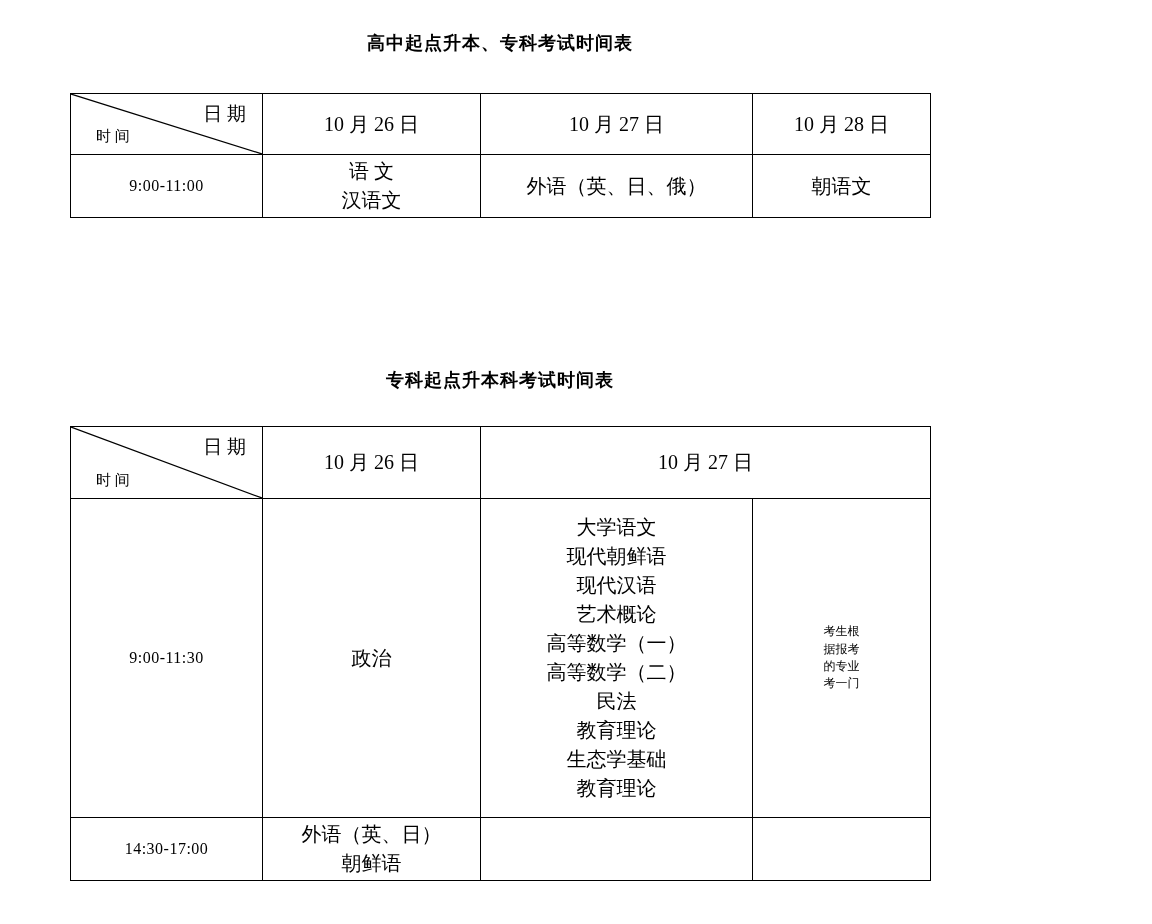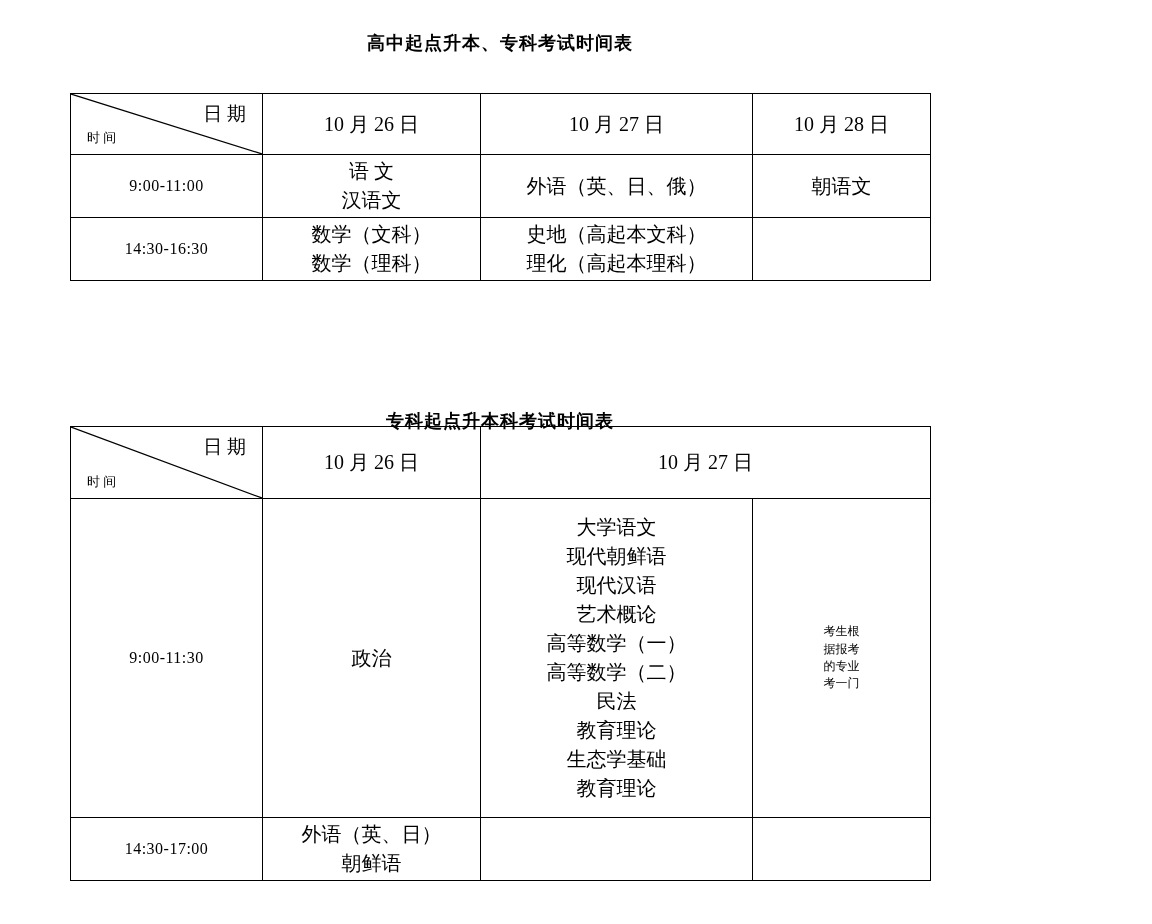--- a/index.html
+++ b/index.html
@@ -24,21 +24,21 @@
 
   
   .doc-title {
     text-align: center;
     font-weight: bold;
     font-size: 18px;
     letter-spacing: 1px;
     font-family: "Liberation Sans", "DejaVu Sans", sans-serif;
   }
   #title-1 { position: absolute; left: 0; top: 31px; width: 1000px; }
-  #title-2 { position: absolute; left: 0; top: 368px; width: 1000px; margin-top: 41px; }
+  #title-2 { position: absolute; left: 0; top: 368px; width: 1000px; }
 
   
   table.sched {
     border-collapse: collapse;
     table-layout: fixed;
     position: absolute;
     font-size: 20px;
   }
   table.sched td {
     border: 1px solid #000000;
@@ -61,23 +61,23 @@
   .corner .diag line { stroke: #000000; stroke-width: 1.2; }
   .corner .lbl-date {
     position: absolute;
     right: 16px;
     top: 6px;
     font-size: 19px;
     margin-left: 23px;
   }
   .corner .lbl-time {
     position: absolute;
-    left: 16px;
+    left: 25px;
     bottom: 6px;
-    font-size: 13px;
+    font-size: 15px;
   }
 
   .nowrap { white-space: nowrap; }
   .time-cell { font-size: 16px; letter-spacing: .5px; }
   .multi { display: block; }
 
   .list-cell {
     text-align: left;
     padding: 14px 0 14px 16px;
     line-height: 1.62;
@@ -123,34 +123,20 @@
           <span class="multi">汉语文</span>
         </td>
         <td>
           <span class="multi">外语（英、日、俄）</span>
         </td>
         <td>
           <span class="multi">朝语文</span>
         </td>
       </tr>
 
-      <tr>
-        <td class="time-cell" style="height:62px;">14:30-16:30</td>
-        <td>
-          <span class="multi">数学（文科）</span>
-          <span class="multi">数学（理科）</span>
-        </td>
-        <td>
-          <span class="multi">史地（高起本文科）</span>
-          <span class="multi">理化（高起本理科）</span>
-        </td>
-        <td>
-          <span class="multi"></span>
-        </td>
-      </tr>
     </tbody>
   </table>
 
   <div class="doc-title" id="title-2">专科起点升本科考试时间表</div>
 
   <table class="sched" id="table-2" style="left:70px; top:426px; width:860px;">
     <colgroup>
       <col style="width:192px">
       <col style="width:218px">
       <col style="width:272px">

